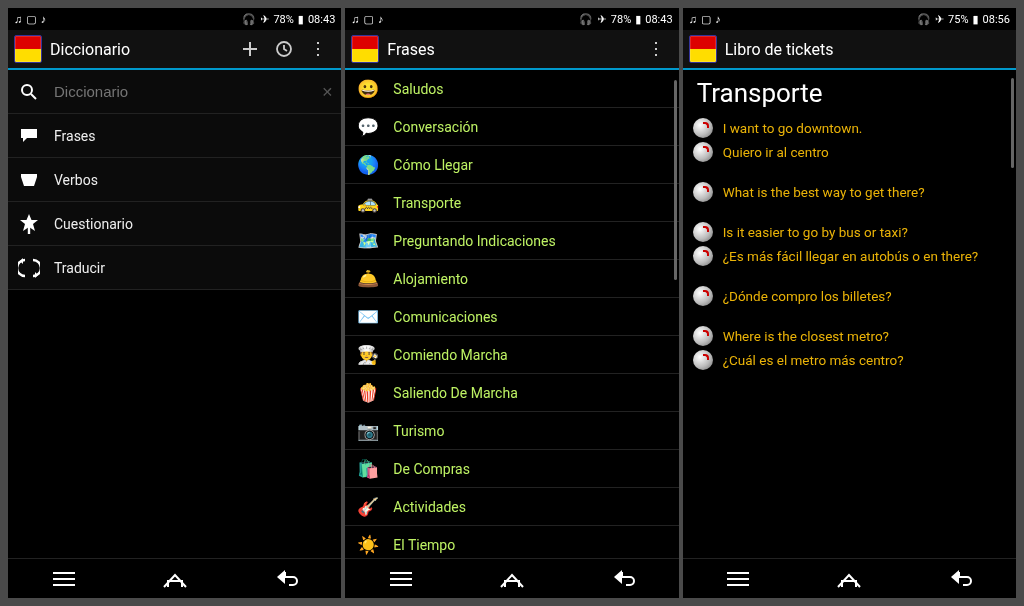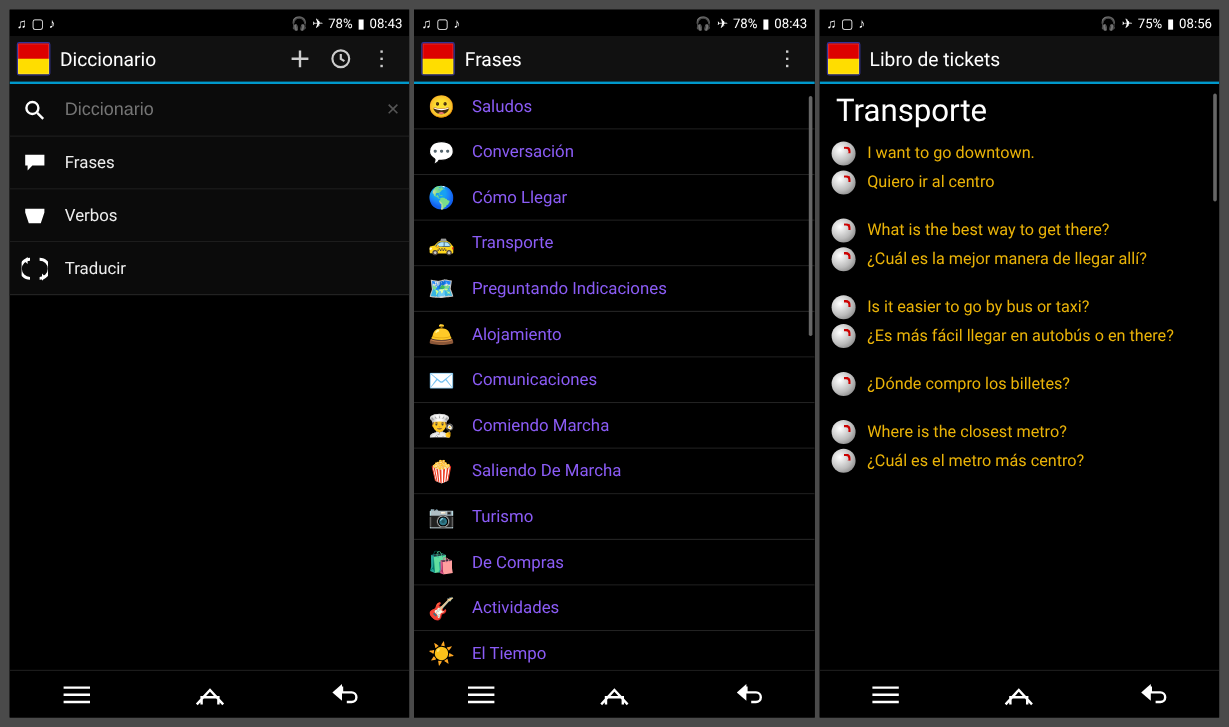--- a/index.html
+++ b/index.html
@@ -110,21 +110,21 @@
   .cat-icon {
     width: 26px;
     height: 26px;
     margin-right: 12px;
     display: inline-flex;
     align-items: center;
     justify-content: center;
     border-radius: 4px;
     font-size: 18px;
   }
-  .cat-label { color: #8b5cf6; font-size: 14px; text-align: center; }
+  .cat-label { color: #bef264; font-size: 14px; text-align: center; }
   
   .page-title {
     color: #fff;
     font-size: 26px;
     padding: 8px 14px 8px 14px;
   }
   .phrase-group { padding: 0 10px 16px 10px; }
   .phrase-row {
     display: flex;
     align-items: center;
@@ -242,20 +242,29 @@
       <span class="menu-icon">
         <svg width="20" height="20" viewBox="0 0 20 20">
             <path d="M2 4h16v3H2zM2 7l3 9h10l3-9z" fill="#fff"></path>
           </svg>
       </span>
       <span class="menu-label">Verbos</span>
     </div>
     <div class="menu-row">
       <span class="menu-icon">
         <svg width="22" height="22" viewBox="0 0 22 22">
+            <path d="M11 1l2.5 6H20l-5 4 2 7-6-4-6 4 2-7-5-4h6.5z" fill="#fff"></path>
+            <rect x="9.8" y="12" width="2.4" height="9" fill="#fff"></rect>
+          </svg>
+      </span>
+      <span class="menu-label">Cuestionario</span>
+    </div>
+    <div class="menu-row">
+      <span class="menu-icon">
+        <svg width="22" height="22" viewBox="0 0 22 22">
             <path d="M7 3a8 8 0 0 0 0 16M15 19a8 8 0 0 0 0-16" stroke="#fff" stroke-width="2.4" fill="none"></path>
             <path d="M5 1l-3 3 3 3M17 21l3-3-3-3" fill="#fff"></path>
           </svg>
       </span>
       <span class="menu-label">Traducir</span>
     </div>
   </div>
   <div class="navbar">
     <span class="nav-btn">
         <svg width="26" height="20" viewBox="0 0 26 20">
@@ -408,24 +417,20 @@
           <div class="phrase-row">
             <span class="speaker"></span>
             <span class="phrase-text">Quiero ir al centro</span>
           </div>
         </div>
         <div class="phrase-group">
           <div class="phrase-row">
             <span class="speaker"></span>
             <span class="phrase-text">What is the best way to get there?</span>
           </div>
-          <div class="phrase-row">
-            <span class="speaker"></span>
-            <span class="phrase-text">¿Cuál es la mejor manera de llegar allí?</span>
-          </div>
         </div>
         <div class="phrase-group">
           <div class="phrase-row">
             <span class="speaker"></span>
             <span class="phrase-text">Is it easier to go by bus or taxi?</span>
           </div>
           <div class="phrase-row">
             <span class="speaker"></span>
             <span class="phrase-text">¿Es más fácil llegar en autobús o en there?</span>
           </div>

